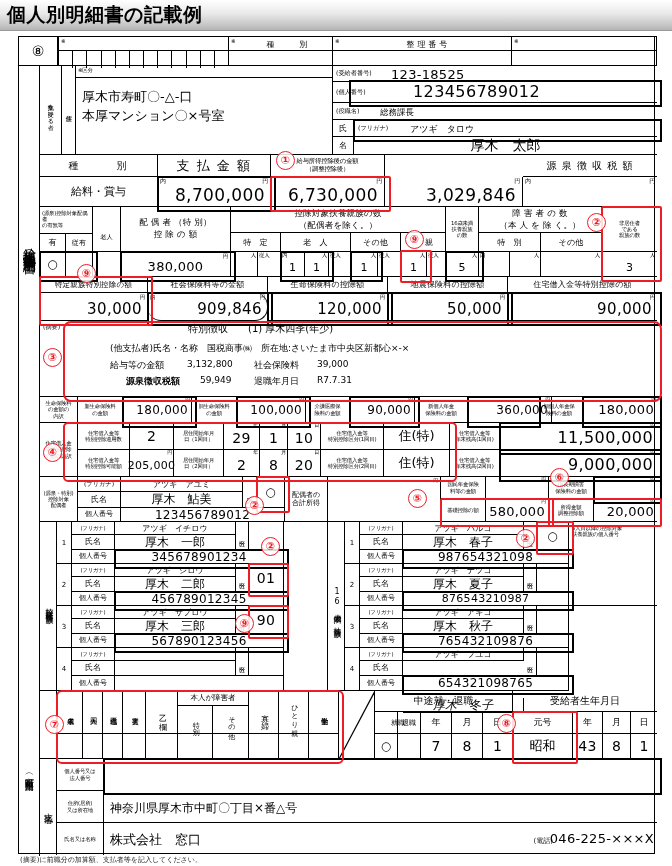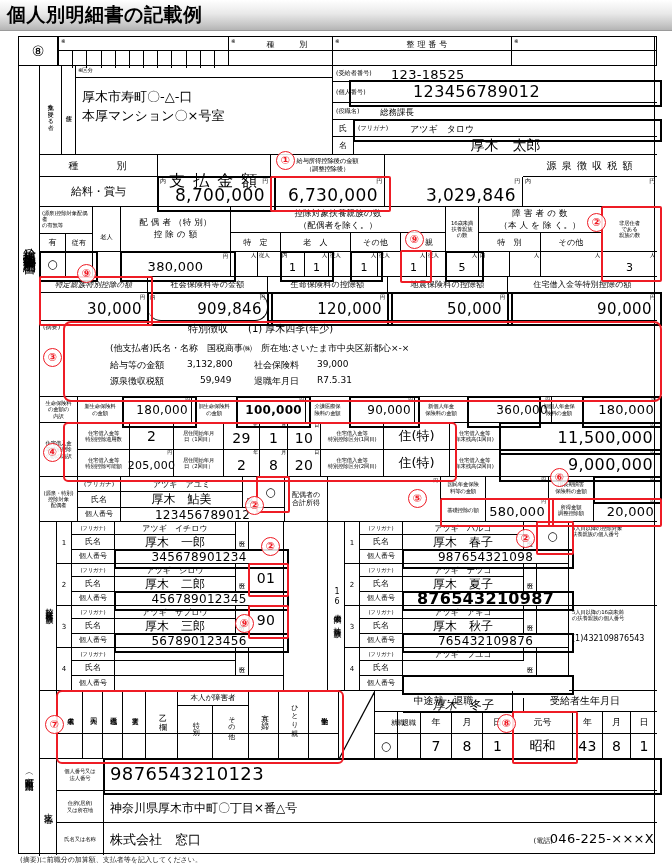--- a/index.html
+++ b/index.html
@@ -154,21 +154,21 @@
     <div class="c" style="width:100%;height:100%;font-size:8px;">名</div>
   </div>
   <div class="cell bb" style="left:335px;top:100px;width:303px;height:18px;">
     <div class="c jp" style="width:100%;height:100%;font-size:14px;">厚木　太郎</div>
   </div>
 
   <div class="cell bb br" style="left:21px;top:118px;width:118px;height:22px;">
     <div class="c hdr" style="width:100%;height:100%;font-size:10px;letter-spacing:2px;">種　　　別</div>
   </div>
   <div class="cell bb br" style="left:139px;top:118px;width:113px;height:22px;">
-    <div class="c hdr" style="width:100%;height:100%;font-size:16px;letter-spacing:1.5px;margin-top:16px;">支 払 金 額</div>
+    <div class="c hdr" style="width:100%;height:100%;font-size:13px;letter-spacing:1.5px;">支 払 金 額</div>
   </div>
   <div class="cell bb br" style="left:252px;top:118px;width:114px;height:22px;">
     <div class="c tiny" style="width:100%;height:100%;white-space:pre-line;font-size:6.4px;">給与所得控除後の金額
 （調整控除後）</div>
   </div>
   <div class="cell bb" style="left:504px;top:118px;width:134px;height:22px;">
     <div class="c hdr" style="width:100%;height:100%;font-size:10px;letter-spacing:1px;">源 泉 徴 収 税 額</div>
   </div>
 
   <div class="cell bb br" style="left:21px;top:140px;width:118px;height:30px;">
@@ -309,21 +309,21 @@
   </div>
   <div class="cell bb br" style="left:522px;top:215px;width:61px;height:25px;">
     <div class="tiny" style="position:absolute;right:1px;top:0px;font-size:5.5px;">人</div>
     <div class="c num-xs" style="width:100%;height:100%;padding-top:6px;box-sizing:border-box;"></div>
   </div>
   <div class="cell bb" style="left:583px;top:215px;width:55px;height:25px;">
     <div class="tiny" style="position:absolute;right:2px;top:0px;font-size:5.5px;">人</div>
     <div class="c num-xs" style="width:100%;height:100%;padding-top:6px;box-sizing:border-box;">3</div>
   </div>
 
-  <div class="cell bb br" style="left:21px;top:240px;width:108px;height:16px;font-style:italic;">
+  <div class="cell bb br" style="left:21px;top:240px;width:108px;height:16px;">
     <div class="c hdr" style="width:100%;height:100%;font-size:7.5px;">特定親族特別控除の額</div>
   </div>
   <div class="cell bb br" style="left:129px;top:240px;width:120px;height:16px;">
     <div class="c hdr" style="width:100%;height:100%;font-size:8px;">社会保険料等の金額</div>
   </div>
   <div class="cell bb br" style="left:249px;top:240px;width:120px;height:16px;">
     <div class="c hdr" style="width:100%;height:100%;font-size:8px;">生命保険料の控除額</div>
   </div>
   <div class="cell bb br" style="left:369px;top:240px;width:120px;height:16px;">
     <div class="c hdr" style="width:100%;height:100%;font-size:8px;">地震保険料の控除額</div>
@@ -355,24 +355,24 @@
   </div>
 
   <div class="cell bb" style="left:21px;top:284px;width:617px;height:76px;">
     <div class="tiny2" style="position:absolute;left:3px;top:2px;">(摘要)</div>
     <div class="jp" style="position:absolute;left:148px;top:1px;font-size:10px;">特別徴収　　(1) 厚木四季(年少)</div>
     <div class="jp" style="position:absolute;left:70px;top:21px;font-size:9px;">(他支払者)氏名・名称　国税商事㈱　所在地:さいたま市中央区新都心×-×</div>
     <div class="jp" style="position:absolute;left:70px;top:38px;font-size:9px;">給与等の金額</div>
     <div class="jp" style="position:absolute;left:147px;top:38px;font-size:9px;">3,132,800</div>
     <div class="jp" style="position:absolute;left:214px;top:38px;font-size:9px;">社会保険料</div>
     <div class="jp" style="position:absolute;left:277px;top:38px;font-size:9px;">39,000</div>
-    <div class="jp" style="position:absolute;left:70px;top:54px;font-size:9px;">源泉徴収税額</div>
+    <div class="jp" style="position:absolute;left:86px;top:54px;font-size:9px;font-weight:bold;">源泉徴収税額</div>
     <div class="jp" style="position:absolute;left:160px;top:54px;font-size:9px;">59,949</div>
     <div class="jp" style="position:absolute;left:214px;top:54px;font-size:9px;">退職年月日</div>
-    <div class="jp" style="position:absolute;left:277px;top:54px;font-size:9px;">R7.5.31</div>
+    <div class="jp" style="position:absolute;left:277px;top:54px;font-size:9px;">R7.7.31</div>
   </div>
 
   <div class="cell bb br" style="left:21px;top:360px;width:38px;height:26px;">
     <div class="c tiny" style="width:100%;height:100%;white-space:pre-line;">生命保険料
 の金額の
 内訳</div>
   </div>
 
   <div class="cell bb br" style="left:59px;top:360px;width:45px;height:26px;">
     <div class="c tiny" style="width:100%;height:100%;white-space:pre-line;">新生命保険料
@@ -382,21 +382,21 @@
     <div class="tiny" style="position:absolute;right:1px;top:0;font-size:5px;">円</div>
     <div class="r num-s" style="position:absolute;right:3px;top:6px;font-size:12px;">180,000</div>
   </div>
 
   <div class="cell bb br" style="left:173px;top:360px;width:45px;height:26px;">
     <div class="c tiny" style="width:100%;height:100%;white-space:pre-line;">旧生命保険料
 の金額</div>
   </div>
   <div class="cell bb br" style="left:218px;top:360px;width:69px;height:26px;">
     <div class="tiny" style="position:absolute;right:1px;top:0;font-size:5px;">円</div>
-    <div class="r num-s" style="position:absolute;right:3px;top:6px;font-size:12px;font-weight:bold;">100,000</div>
+    <div class="r num-s" style="position:absolute;right:3px;top:6px;font-size:12px;">100,000</div>
   </div>
 
   <div class="cell bb br" style="left:287px;top:360px;width:44px;height:26px;">
     <div class="c tiny" style="width:100%;height:100%;white-space:pre-line;">介護医療保
 険料の金額</div>
   </div>
   <div class="cell bb br" style="left:331px;top:360px;width:65px;height:26px;">
     <div class="tiny" style="position:absolute;right:1px;top:0;font-size:5px;">円</div>
     <div class="r num-s" style="position:absolute;right:3px;top:6px;font-size:12px;">90,000</div>
   </div>
@@ -743,21 +743,21 @@
   <div class="cell bb br" style="left:505px;top:527px;width:13px;height:28px;">
     <div class="vt-s" style="width:100%;height:100%;font-size:6px;">区分</div>
   </div>
   <div class="cell bb br" style="left:518px;top:527px;width:32px;height:28px;">
     <div class="c circleO" style="width:100%;height:100%;"></div>
   </div>
   <div class="cell bb br" style="left:341px;top:555px;width:43px;height:14px;">
     <div class="c tiny2" style="width:100%;height:100%;font-size:7px;">個人番号</div>
   </div>
   <div class="cell bb br" style="left:384px;top:555px;width:166px;height:14px;">
-    <div class="c num-s" style="width:100%;height:100%;font-size:16px;font-weight:bold;">876543210987</div>
+    <div class="c num-s" style="width:100%;height:100%;font-size:11px;">876543210987</div>
   </div>
 
   <div class="cell bb br" style="left:326px;top:569px;width:15px;height:42px;">
     <div class="c" style="width:100%;height:100%;font-size:7px;">3</div>
   </div>
   <div class="cell bb br" style="left:341px;top:569px;width:43px;height:13px;">
     <div class="c tiny" style="width:100%;height:100%;">(フリガナ)</div>
   </div>
   <div class="cell bb br" style="left:384px;top:569px;width:121px;height:13px;">
     <div class="c jp" style="width:100%;height:100%;font-size:8px;">アツギ　アキコ</div>
@@ -797,30 +797,28 @@
     <div class="c jp" style="width:100%;height:100%;font-size:12px;">厚木　冬子</div>
   </div>
   <div class="cell bb br" style="left:505px;top:611px;width:13px;height:28px;">
     <div class="vt-s" style="width:100%;height:100%;font-size:6px;">区分</div>
   </div>
   <div class="cell bb br" style="left:518px;top:611px;width:32px;height:28px;">
     <div class="c circleO" style="width:100%;height:100%;"></div>
   </div>
   <div class="cell bb br" style="left:341px;top:639px;width:43px;height:15px;">
     <div class="c tiny2" style="width:100%;height:100%;font-size:7px;">個人番号</div>
+  </div>
+  <div class="cell bb br" style="left:384px;top:639px;width:166px;height:15px;">
+    <div class="c num-s" style="width:100%;height:100%;font-size:12px;">654321098765</div>
   </div>
 
   <div class="cell bb" style="left:550px;top:485px;width:88px;height:84px;">
     <div class="tiny" style="position:absolute;left:3px;top:3px;white-space:pre-line;">5人目以降の控除対象
 扶養親族の個人番号</div>
-  </div>
-  <div class="cell bb" style="left:550px;top:569px;width:88px;height:85px;">
-    <div class="tiny" style="position:absolute;left:3px;top:3px;white-space:pre-line;">5人目以降の16歳未満
-の扶養親族の個人番号</div>
-    <div class="tiny2" style="position:absolute;left:3px;top:28px;font-size:8px;">(1)432109876543</div>
   </div>
 
   <div class="cell bb br" style="left:21px;top:654px;width:17px;height:68px;"></div>
   <div class="cell bb br" style="left:38px;top:654px;width:26px;height:43px;">
     <div class="vt-s" style="width:100%;height:100%;font-size:7px;">未成年者</div>
   </div>
   <div class="cell bb br" style="left:64px;top:654px;width:20px;height:43px;">
     <div class="vt-s" style="width:100%;height:100%;font-size:7px;">外国人</div>
   </div>
   <div class="cell bb br" style="left:84px;top:654px;width:20px;height:43px;">
@@ -933,23 +931,20 @@
   <div class="cell bb" style="left:612px;top:697px;width:26px;height:25px;">
     <div class="c num-s" style="width:100%;height:100%;font-size:14px;">1</div>
   </div>
 
   <div class="cell br" style="left:21px;top:722px;width:17px;height:96px;">
     <div class="vt" style="width:100%;height:100%;font-size:9px;">支払者</div>
   </div>
   <div class="cell bb br" style="left:38px;top:722px;width:47px;height:32px;">
     <div class="c tiny" style="width:100%;height:100%;white-space:pre-line;">個人番号又は
 法人番号</div>
-  </div>
-  <div class="cell bb" style="left:85px;top:722px;width:553px;height:32px;">
-    <div class="l num" style="position:absolute;left:6px;top:4px;font-size:18px;">9876543210123</div>
   </div>
   <div class="cell bb br" style="left:38px;top:754px;width:47px;height:32px;">
     <div class="c tiny" style="width:100%;height:100%;white-space:pre-line;">住所(居所)
 又は所在地</div>
   </div>
   <div class="cell bb" style="left:85px;top:754px;width:553px;height:32px;">
     <div class="jp" style="position:absolute;left:6px;top:9px;font-size:12px;">神奈川県厚木市中町〇丁目×番△号</div>
   </div>
   <div class="cell br" style="left:38px;top:786px;width:47px;height:32px;">
     <div class="c tiny" style="width:100%;height:100%;">氏名又は名称</div>

